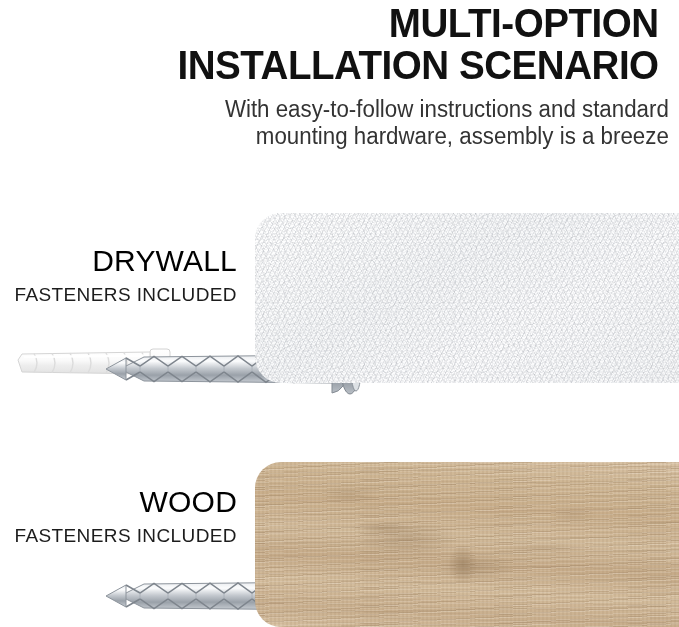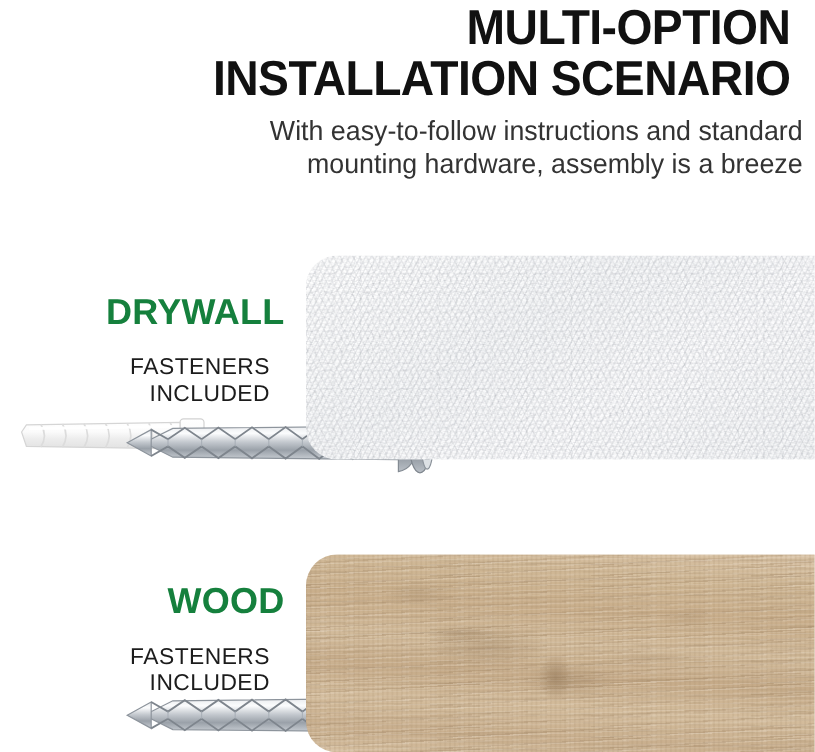--- a/index.html
+++ b/index.html
@@ -65,28 +65,28 @@
     left: 0;
     width: 237px;
     text-align: right;
   }
   .labels-drywall { top: 32px; }
   .labels-wood    { top: 24px; }
 
   .mat-name {
     margin: 0;
     font-family: "Liberation Sans", sans-serif;
-    font-weight: 700;
+    font-weight: 400;
     font-size: 30px;
     line-height: 32px;
     letter-spacing: 0.2px;
-    color: #15803d;
+    color: #000000;
   }
   .mat-sub {
-    margin: 12px;
+    margin: 0;
     padding-top: 7px;
     font-family: "Liberation Sans", sans-serif;
     font-weight: 300;
     font-size: 19px;
     line-height: 22px;
     letter-spacing: 0.4px;
     color: #1c1c1c;
   }
 
   

